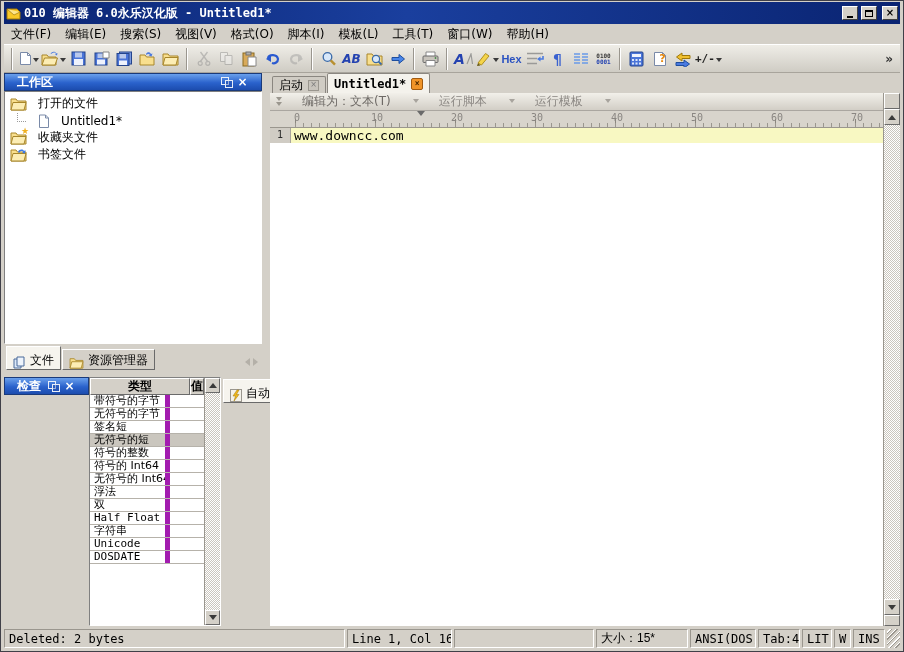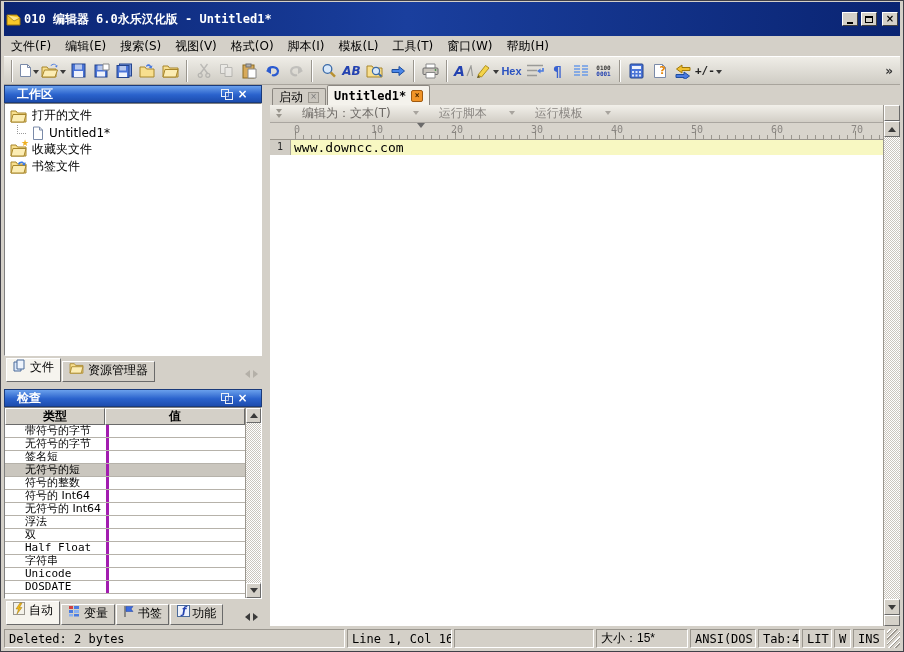--- a/index.html
+++ b/index.html
@@ -1,19 +1,19 @@
 <!DOCTYPE html>
 <html><head>
 <meta charset="utf-8">
 <style>
 *{margin:0;padding:0;box-sizing:border-box}
 body{width:904px;height:652px;font-family:"DejaVu Sans",sans-serif;background:#808080}
 .window{width:904px;height:652px;background:#d4d0c8;border:1px solid #404048;padding:1px 3px 3px;display:flex;flex-direction:column}
 
-.titlebar{height:34px;background:linear-gradient(90deg,#0a2472,#1a3f9e 45%,#0a2472);display:flex;align-items:center;padding:0 2px;gap:3px;flex:none}
+.titlebar{height:22px;background:linear-gradient(90deg,#0a2472,#1a3f9e 45%,#0a2472);display:flex;align-items:center;padding:0 2px;gap:3px;flex:none}
 .appicon{width:15px;height:13px;flex:none}
 .title{color:#fff;font-weight:bold;font-size:12px;font-family:"DejaVu Sans Mono",monospace;flex:1;white-space:nowrap;overflow:hidden}
 .wbtn{width:16px;height:14px;background:#d4d0c8;border:1px solid;border-color:#fff #404040 #404040 #fff;display:flex;align-items:center;justify-content:center;flex:none;font-size:10px;font-weight:bold;color:#000;line-height:1}
 .minglyph{width:6px;height:2px;background:#000;margin-top:7px}
 .maxglyph{width:8px;height:7px;border:1px solid #000;border-top-width:2px}
 .closebtn{margin-left:2px}
 
 .menubar{height:20px;display:flex;align-items:center;font-size:12px;flex:none}
 .mitem{padding:2px 7px;color:#000}
 
@@ -36,42 +36,42 @@
 .vsplit{width:8px;flex:none}
 
 .phead{height:18px;flex:none;background:linear-gradient(180deg,#6aa0ec 0%,#2a62cc 55%,#1c4cae 100%);border:1px solid #1a3a7a;display:flex;align-items:center;color:#fff;font-size:12px;font-weight:bold;padding:0 12px;gap:3px}
 .phead .stretch{flex:1}
 .pfloat{width:13px;height:12px;position:relative}
 .pfloat i{position:absolute;left:1px;top:1px;width:8px;height:8px;border:1px solid #e8eef8;display:block}
 .pfloat b{position:absolute;right:0;bottom:0;width:8px;height:8px;border:1px solid #e8eef8;display:block;background:rgba(40,80,170,.4)}
 .pclose{width:13px;text-align:center;color:#fff;font-size:12px;font-weight:bold;line-height:12px}
 .workspace{height:298px;flex:none;display:flex;flex-direction:column}
 .tree{flex:1;background:#fff;border:1px solid;border-color:#808080 #fff #fff #808080;padding:3px 0;font-size:12px;overflow:hidden}
-.titem{display:flex;align-items:center;height:17px;gap:5px;padding-left:5px}
+.titem{display:flex;align-items:center;height:17px;gap:11px;padding-left:5px}
 .titem .lbl{font-family:"DejaVu Sans",sans-serif;color:#000}
 .mono{font-family:"DejaVu Sans Mono",monospace}
 .tline{width:9px;height:9px;border-left:1px dotted #9a9a9a;border-bottom:1px dotted #9a9a9a;margin:-7px 1px 0 7px;flex:none}
 .ticon{position:relative;flex:none;width:17px;height:14px}
 .ticon .ovl{position:absolute;right:-2px;top:-4px;font-size:9px;line-height:9px}
 .wtabs{height:27px;flex:none;display:flex;align-items:flex-end;padding:2px 2px 1px;gap:1px}
-.btab{display:flex;align-items:flex-start;gap:4px;height:21px;padding:0 6px;background:#d4d0c8;border:1px solid;border-color:#fff #6a6a6a #6a6a6a #fff;font-size:12px;color:#000}
+.btab{display:flex;align-items:flex-end;gap:4px;height:21px;padding:0 6px;background:#d4d0c8;border:1px solid;border-color:#fff #6a6a6a #6a6a6a #fff;font-size:12px;color:#000}
 .btab.active{background:#f6f4ee;height:24px}
 .scrollers{margin-left:auto;display:flex;gap:3px;align-items:center;padding:0 2px 4px 0}
 .tl{width:0;height:0;border:4px solid transparent;border-right:5px solid #b4b0a8;border-left:none}
 .tr{width:0;height:0;border:4px solid transparent;border-left:5px solid #b4b0a8;border-right:none}
 .dark .tl{border-right-color:#3a3a3a}.dark .tr{border-left-color:#3a3a3a}
 .hsplit{height:6px;flex:none}
-.inspector{flex:1;display:flex;flex-direction:column;min-height:0}
+.inspector{flex:1;display:flex;min-height:0}
 .itablewrap{flex:1;display:flex;border:1px solid;border-color:#808080 #fff #fff #808080;background:#fff;min-height:0}
 .itable{flex:1;display:flex;flex-direction:column;min-width:0;overflow:hidden}
 .ithead{display:flex;height:17px;flex:none}
 .ith{background:#d4d0c8;border:1px solid;border-color:#fff #6a6a6a #6a6a6a #fff;font-weight:bold;font-size:12px;text-align:center;line-height:14px;color:#000}
 .ith.c1{width:100px;flex:none}.ith.c2{flex:1}
 .irow{display:flex;height:13px;flex:none;border-bottom:1px solid #b6b2aa;font-size:11px;line-height:12px;background:#fff}
-.irow .c1{width:104px;flex:none;border-right:3px solid #a21caf;padding-left:20px;white-space:nowrap;overflow:hidden}
+.irow .c1{width:80px;flex:none;border-right:5px solid #a21caf;padding-left:4px;white-space:nowrap;overflow:hidden}
 .irow .c2{flex:1}
 .irow.selected{background:#cac6be}
 .irow.selected .c2{background:#cac6be}
 .ivscroll{width:16px;flex:none;display:flex;flex-direction:column;border-left:1px solid #9a968e}
 .sbtn{height:15px;flex:none;background:#d4d0c8;border:1px solid;border-color:#fff #6a6a6a #6a6a6a #fff;display:flex;align-items:center;justify-content:center}
 .tu{width:0;height:0;border:4px solid transparent;border-bottom:5px solid #3a3a3a;border-top:none}
 .td{width:0;height:0;border:4px solid transparent;border-top:5px solid #3a3a3a;border-bottom:none}
 .strack{flex:1;background-color:#fff;background-image:linear-gradient(45deg,#cac6be 25%,transparent 25%,transparent 75%,#cac6be 75%),linear-gradient(45deg,#cac6be 25%,transparent 25%,transparent 75%,#cac6be 75%);background-size:2px 2px;background-position:0 0,1px 1px}
 
 .editorcol{flex:1;display:flex;flex-direction:column;min-width:0}

